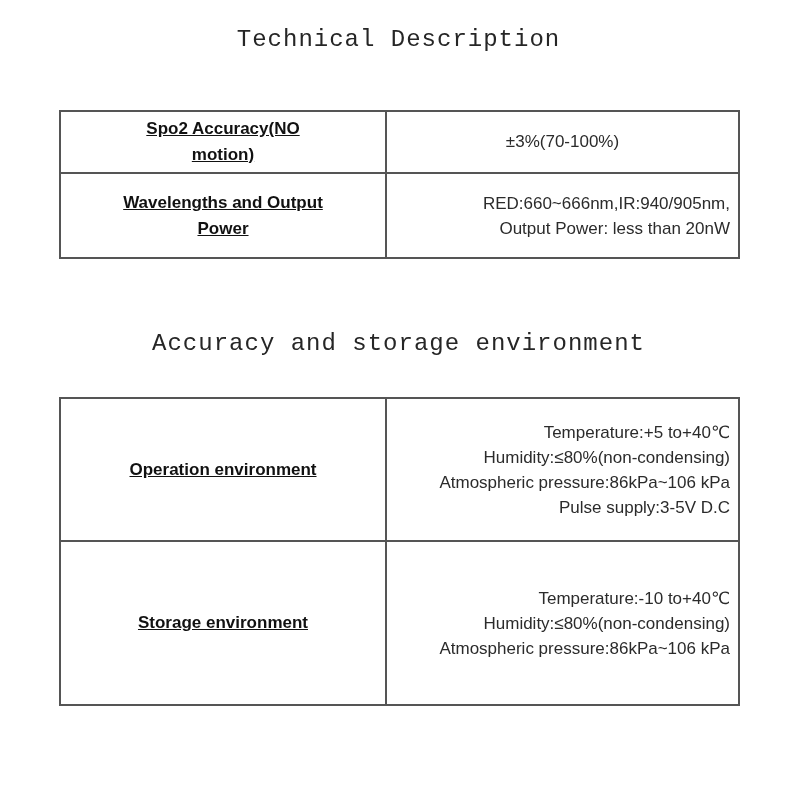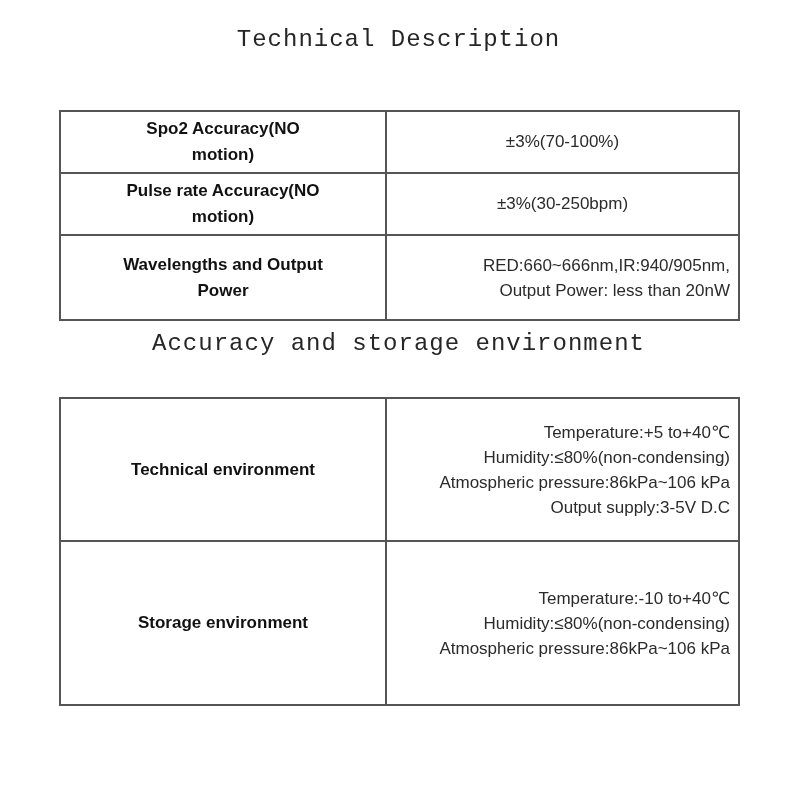--- a/index.html
+++ b/index.html
@@ -46,20 +46,21 @@
   col.col-label { width: 326px; }
   col.col-value { width: 353px; }
 
   td.cell-label {
     text-align: center;
     font-weight: bold;
     font-size: 17px;
     line-height: 26px;
     color: #111111;
     padding: 4px 60px;
+    text-decoration: underline;
   }
   td.cell-value-center {
     text-align: center;
     font-size: 17px;
     color: #2b2b2b;
     padding: 4px 10px;
     margin-top: 44px;
   }
   td.cell-value-left {
     text-align: right;
@@ -86,49 +87,45 @@
   <table class="spec-table table-technical">
     <colgroup>
       <col class="col-label">
       <col class="col-value">
     </colgroup>
     <tbody>
       <tr class="row-h52">
         <td class="cell-label">Spo2 Accuracy(NO motion)</td>
         <td class="cell-value-center">±3%(70-100%)</td>
       </tr>
-      <tr class="row-h60">
-        <td class="cell-label">Pulse rate Accuracy(NO motion)</td>
-        <td class="cell-value-center">±3%(30-250bpm)</td>
-      </tr>
       <tr class="row-h85">
         <td class="cell-label">Wavelengths and Output Power</td>
         <td class="cell-value-left">
           <div class="value-line">RED:660~666nm,IR:940/905nm,</div>
           <div class="value-line">Output Power: less than 20nW</div>
         </td>
       </tr>
     </tbody>
   </table>
 
   <div class="doc-heading heading-environment">Accuracy and storage environment</div>
 
   <table class="spec-table table-environment">
     <colgroup>
       <col class="col-label">
       <col class="col-value">
     </colgroup>
     <tbody>
       <tr class="row-h143">
-        <td class="cell-label">Technical environment</td>
+        <td class="cell-label">Operation environment</td>
         <td class="cell-value-left">
           <div class="value-line">Temperature:+5 to+40℃</div>
           <div class="value-line">Humidity:≤80%(non-condensing)</div>
           <div class="value-line">Atmospheric pressure:86kPa~106 kPa</div>
-          <div class="value-line">Output supply:3-5V D.C</div>
+          <div class="value-line">Pulse supply:3-5V D.C</div>
         </td>
       </tr>
       <tr class="row-h128">
         <td class="cell-label">Storage environment</td>
         <td class="cell-value-left">
           <div class="value-line">Temperature:-10 to+40℃</div>
           <div class="value-line">Humidity:≤80%(non-condensing)</div>
           <div class="value-line">Atmospheric pressure:86kPa~106 kPa</div>
         </td>
       </tr>

